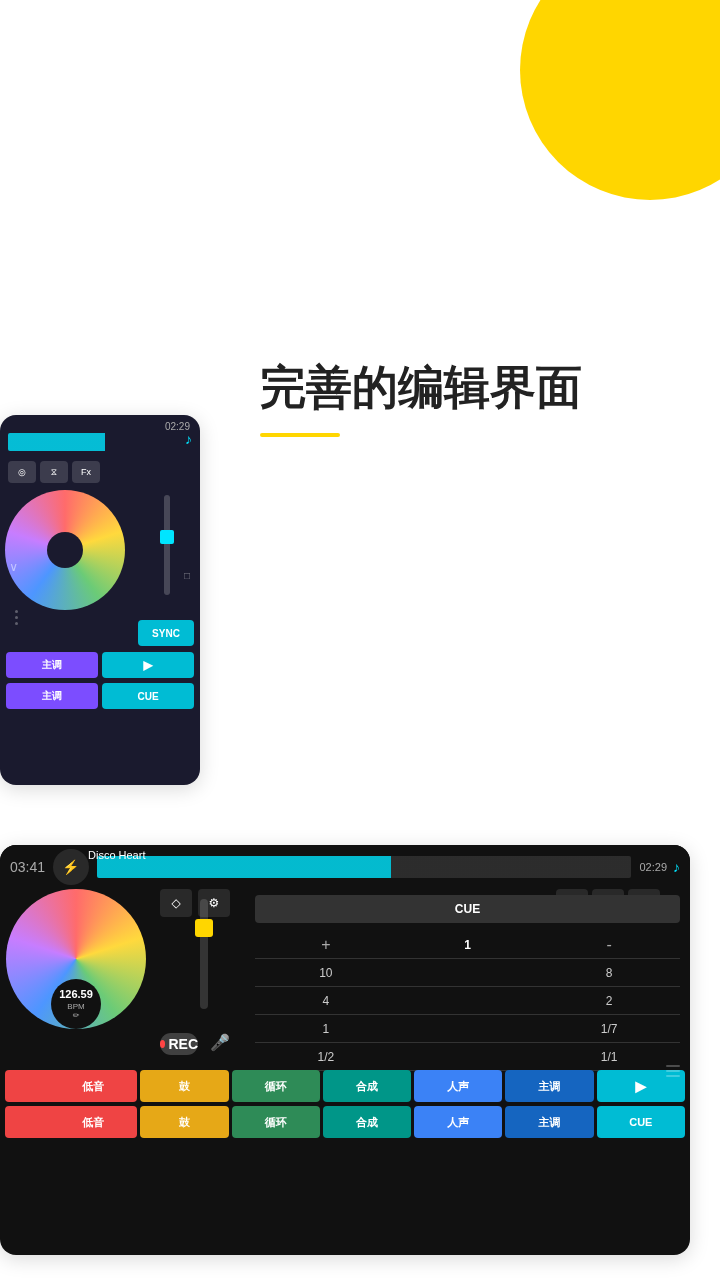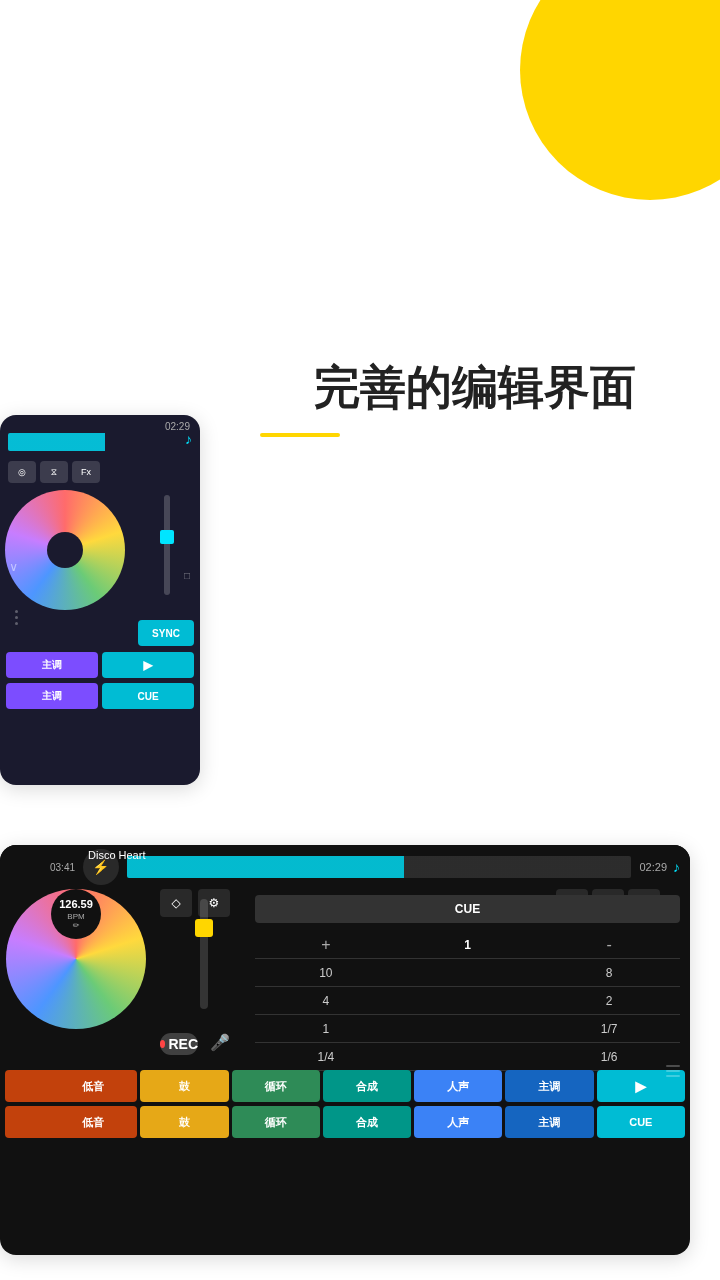--- a/index.html
+++ b/index.html
@@ -24,21 +24,20 @@
       z-index: 0;
     }
 
     
     .text-section {
       position: absolute;
       top: 360px;
       left: 260px;
       right: 30px;
       z-index: 5;
-      text-align: center;
     }
     .main-title {
       font-size: 46px;
       font-weight: 600;
       color: #222222;
       line-height: 1.2;
       margin-bottom: 18px;
     }
     .sub-title {
       font-size: 24px;
@@ -257,23 +256,22 @@
       left: 0;
       right: 0;
       height: 44px;
       display: flex;
       align-items: center;
       padding: 0 10px;
       background: #111;
     }
     .db-time-left {
       color: #aaa;
-      font-size: 10px;
+      font-size: 14px;
       margin-right: 8px;
-      margin-left: 40px;
     }
     .db-heartbeat-icon {
       width: 36px;
       height: 36px;
       background: rgba(255,255,255,0.1);
       border-radius: 50%;
       display: flex;
       align-items: center;
       justify-content: center;
       color: #00e5ff;
@@ -311,21 +309,21 @@
     
     .db-vinyl {
       position: absolute;
       top: 44px;
       left: 6px;
       width: 140px;
       height: 140px;
       border-radius: 50%;
       background: conic-gradient(#ff6b6b, #ffd93d, #6bcb77, #4d96ff, #c77dff, #ff6b6b);
       display: flex;
-      align-items: flex-start;
+      align-items: flex-end;
       justify-content: center;
     }
     .db-vinyl-inner {
       width: 50px;
       height: 50px;
       background: #111;
       border-radius: 50%;
       display: flex;
       align-items: center;
       justify-content: center;
@@ -481,21 +479,21 @@
       flex: 1;
       height: 32px;
       border-radius: 4px;
       display: flex;
       align-items: center;
       justify-content: center;
       font-size: 11px;
       font-weight: 600;
       color: #fff;
     }
-    .db-pad-orange { background: #c2410c; padding-left: 44px; }
+    .db-pad-orange { background: #ef4444; padding-left: 44px; }
     .db-pad-yellow { background: #e6a817; }
     .db-pad-green { background: #2e8b57; }
     .db-pad-teal { background: #009688; }
     .db-pad-purple { background: #3b82f6; }
     .db-pad-blue { background: #1565c0; }
     .db-pad-play {
       background: #00bcd4;
       font-size: 14px;
     }
     .db-pad-cue { background: #00bcd4; }
@@ -641,23 +639,23 @@
         <div class="db-beat-cell">2</div>
       </div>
 
       <div class="db-beat-row">
         <div class="db-beat-cell">1</div>
         <div class="db-beat-cell"></div>
         <div class="db-beat-cell">1/7</div>
       </div>
 
       <div class="db-beat-row">
-        <div class="db-beat-cell">1/4</div>
+        <div class="db-beat-cell">1/2</div>
         <div class="db-beat-cell"></div>
-        <div class="db-beat-cell">1/6</div>
+        <div class="db-beat-cell">1/1</div>
       </div>
     </div>
 
     <div class="db-rec-btn">
       <div class="db-rec-dot"></div>
       <span class="db-rec-text">REC</span>
     </div>
     <div class="db-mic-icon">🎤</div>
 
     <div class="db-pads-row1">

